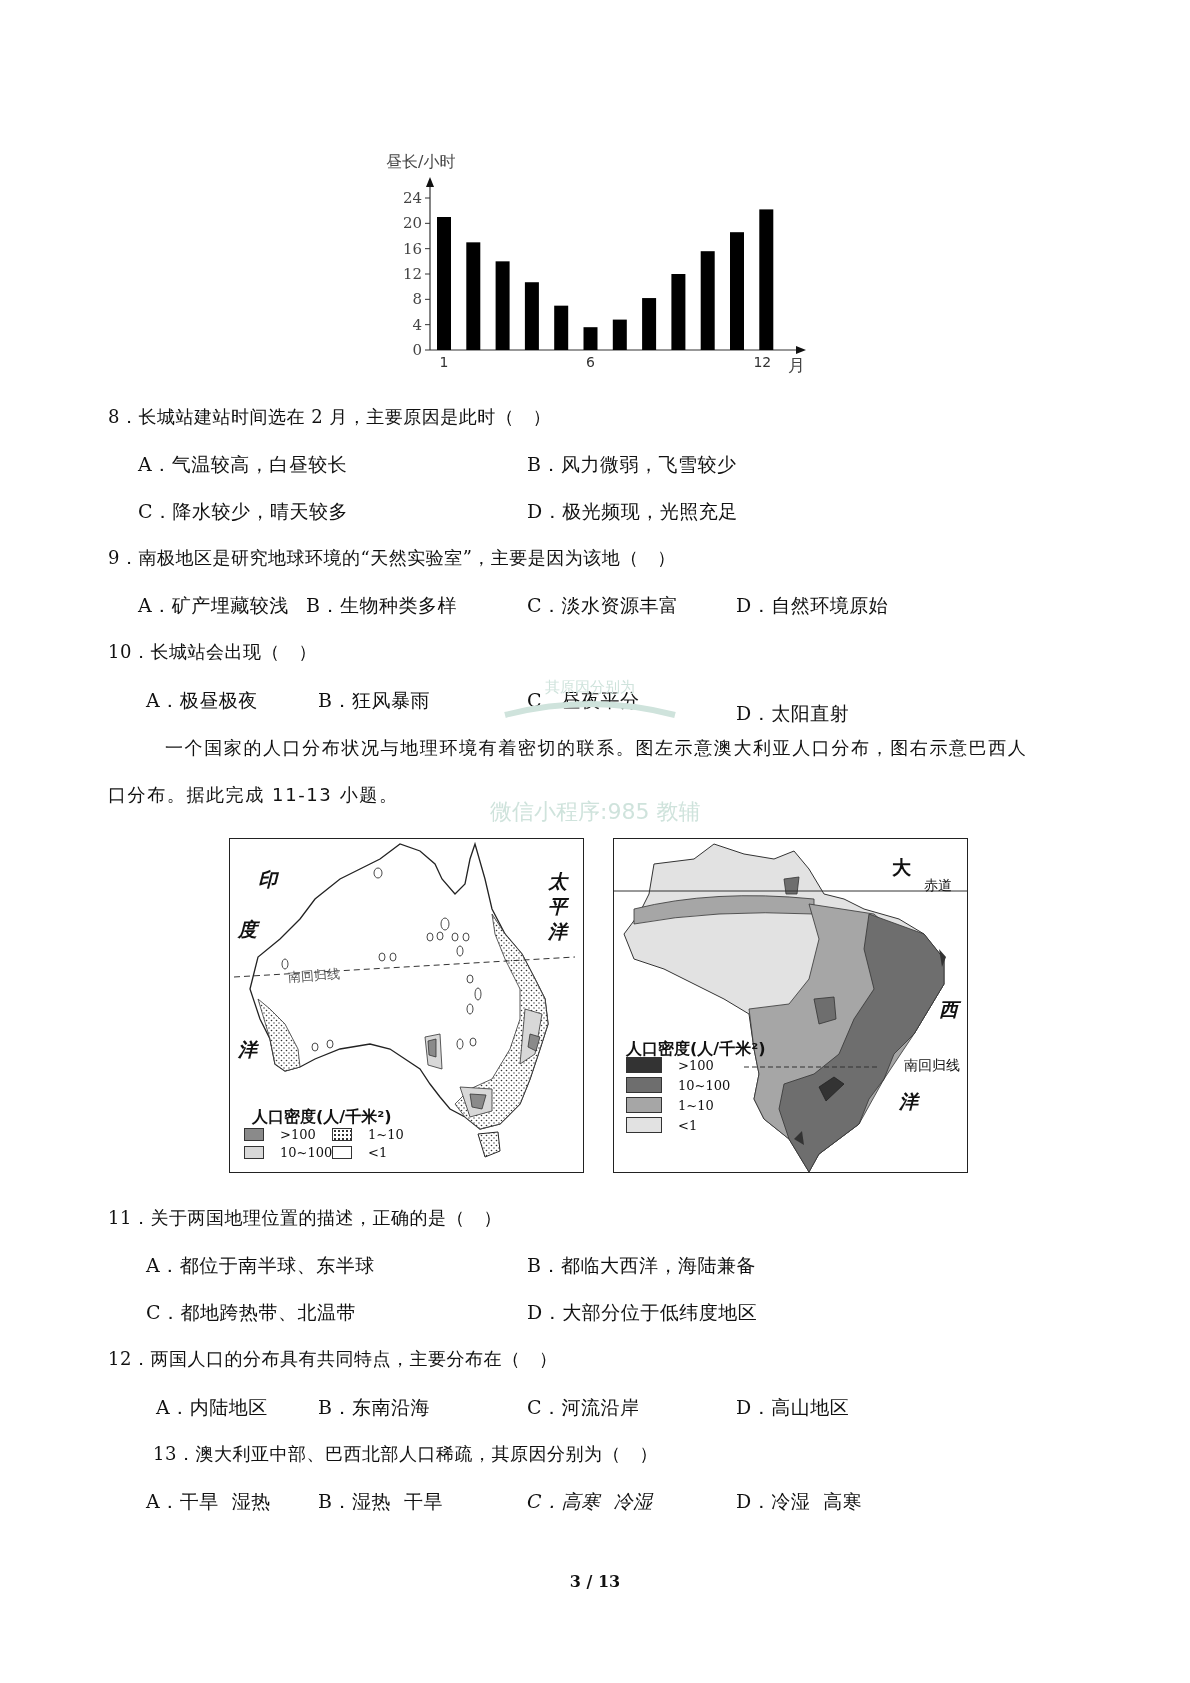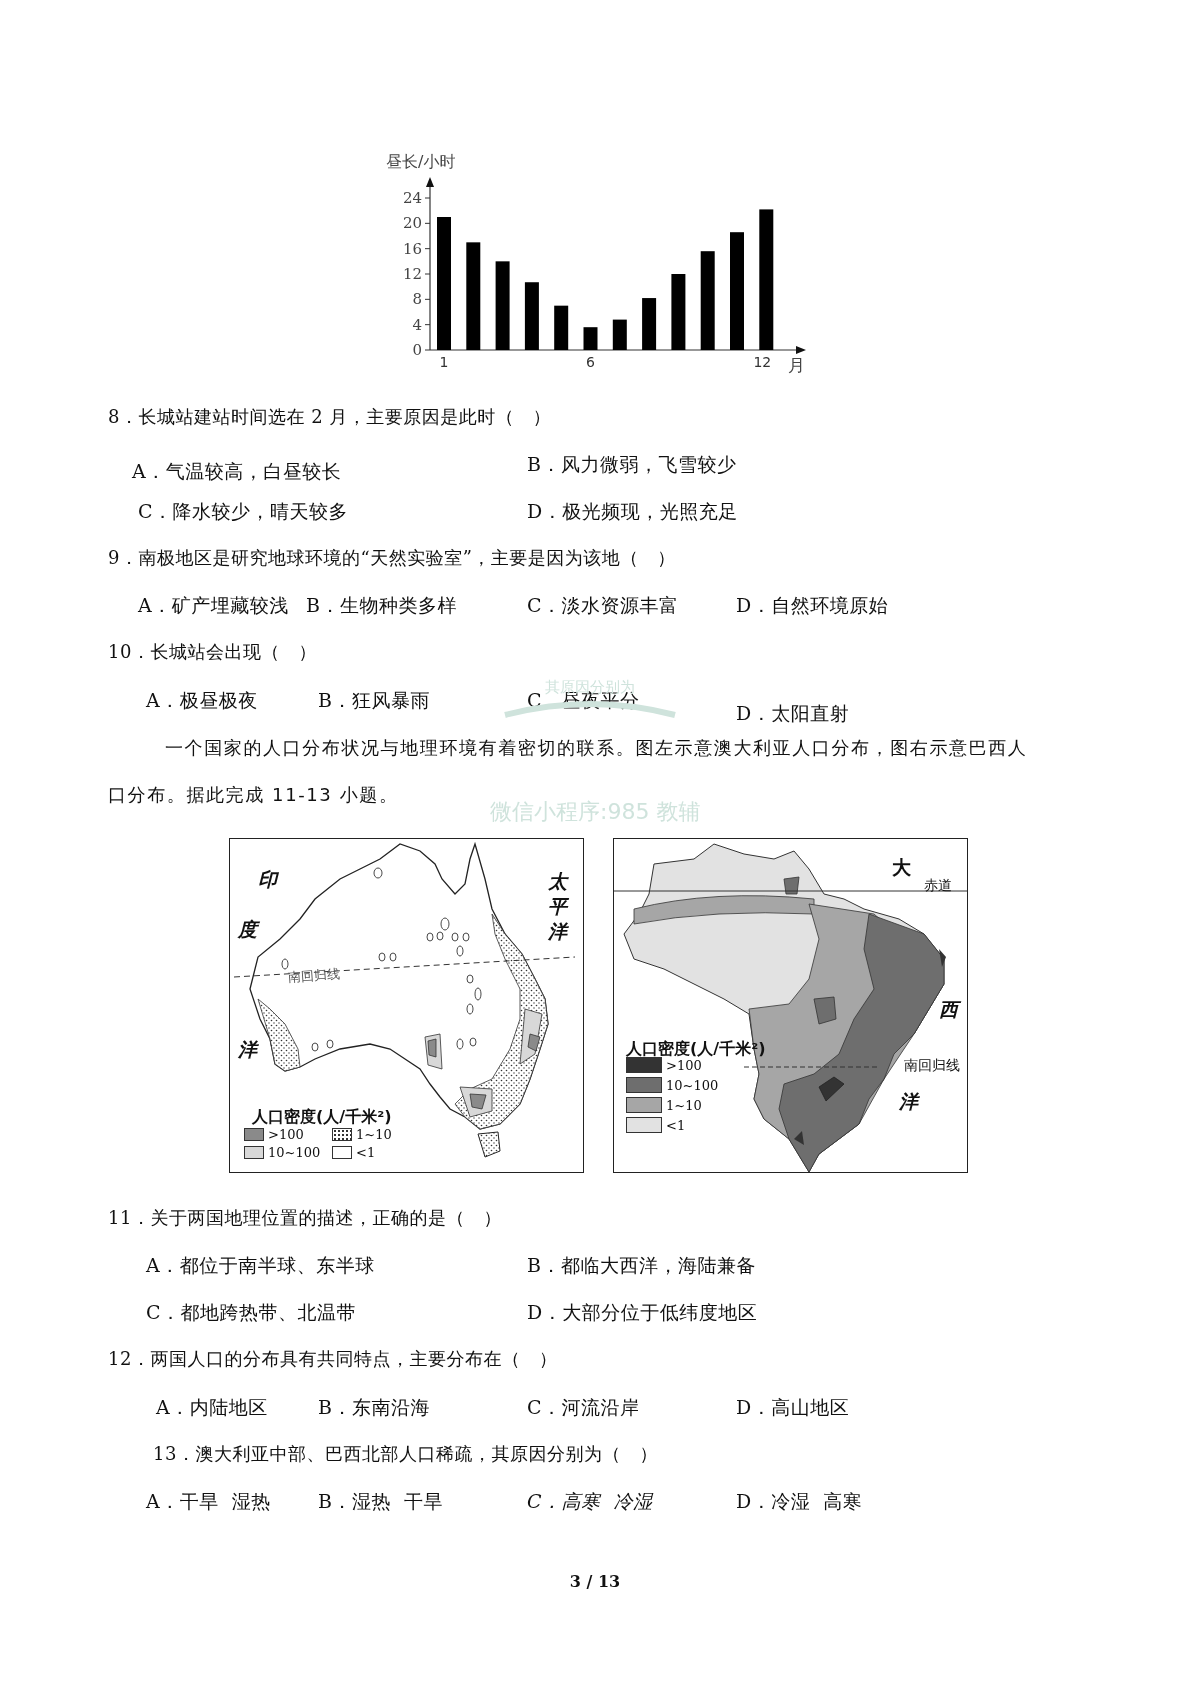--- a/index.html
+++ b/index.html
@@ -5,21 +5,21 @@
   html, body { margin:0; padding:0; background:#ffffff; }
   body { width:1190px; height:1683px; position:relative; overflow:hidden;
          font-family:"DejaVu Serif","Liberation Serif",serif; color:#111; }
   .abs { position:absolute; }
   .line { position:absolute; font-size:18px; line-height:24px; white-space:nowrap; letter-spacing:0.5px; }
   .opt { position:absolute; font-size:19px; line-height:24px; white-space:nowrap; letter-spacing:0.5px; }
   .watermark { position:absolute; color:#cfe3dc; font-family:"DejaVu Sans",sans-serif; pointer-events:none; }
   .map-frame { position:absolute; border:1.5px solid #222; background:#fff; overflow:hidden; }
   .maplabel { position:absolute; font-size:19px; font-weight:bold; font-style:italic; font-family:"DejaVu Serif",serif; }
   .legend-title { position:absolute; font-size:16px; font-weight:bold; font-family:"DejaVu Sans",sans-serif; }
-  .lg-item { position:absolute; font-size:13px; font-family:"DejaVu Serif",serif; display:flex; align-items:center; gap:4px; }
+  .lg-item { position:absolute; font-size:13px; font-family:"DejaVu Serif",serif; display:flex; align-items:center; gap:16px; }
   .sw { display:inline-block; border:1px solid #333; }
   .pagenum { position:absolute; left:0; width:1190px; text-align:center; top:1572px; font-size:16px; font-weight:bold; }
 </style>
 </head>
 <body>
 
 <div class="abs" style="left:380px; top:145px; width:440px; height:240px;">
   <svg width="440" height="240" viewBox="0 0 440 240" id="chart-svg">
     <text x="6" y="22" font-size="16" fill="#444" font-family="DejaVu Sans, sans-serif" id="chart-ylabel">昼长/小时</text>
 
@@ -61,21 +61,21 @@
     <g id="xticks">
         <text x="64" y="222" text-anchor="middle" font-size="14" fill="#333" font-family="DejaVu Sans, sans-serif">1</text>
         <text x="210.5" y="222" text-anchor="middle" font-size="14" fill="#333" font-family="DejaVu Sans, sans-serif">6</text>
         <text x="382.3" y="222" text-anchor="middle" font-size="14" fill="#333" font-family="DejaVu Sans, sans-serif">12</text>
       </g>
     <text x="408" y="226" font-size="17" fill="#444" font-family="DejaVu Sans, sans-serif" id="chart-xlabel">月</text>
   </svg>
 </div>
 
 <div class="line" style="left:108px; top:405px;">8．长城站建站时间选在 2 月，主要原因是此时（　）</div>
-<div class="opt" style="left:132px; top:452px;margin-top:7px;">A．气温较高，白昼较长</div>
+<div class="opt" style="left:138px; top:452px;">A．气温较高，白昼较长</div>
 <div class="opt" style="left:527px; top:452px;">B．风力微弱，飞雪较少</div>
 <div class="opt" style="left:138px; top:499px;">C．降水较少，晴天较多</div>
 <div class="opt" style="left:527px; top:499px;">D．极光频现，光照充足</div>
 
 <div class="line" style="left:108px; top:546px;">9．南极地区是研究地球环境的“天然实验室”，主要是因为该地（　）</div>
 <div class="opt" style="left:138px; top:593px;">A．矿产埋藏较浅</div>
 <div class="opt" style="left:306px; top:593px;">B．生物种类多样</div>
 <div class="opt" style="left:527px; top:593px;">C．淡水资源丰富</div>
 <div class="opt" style="left:736px; top:593px;">D．自然环境原始</div>
 

